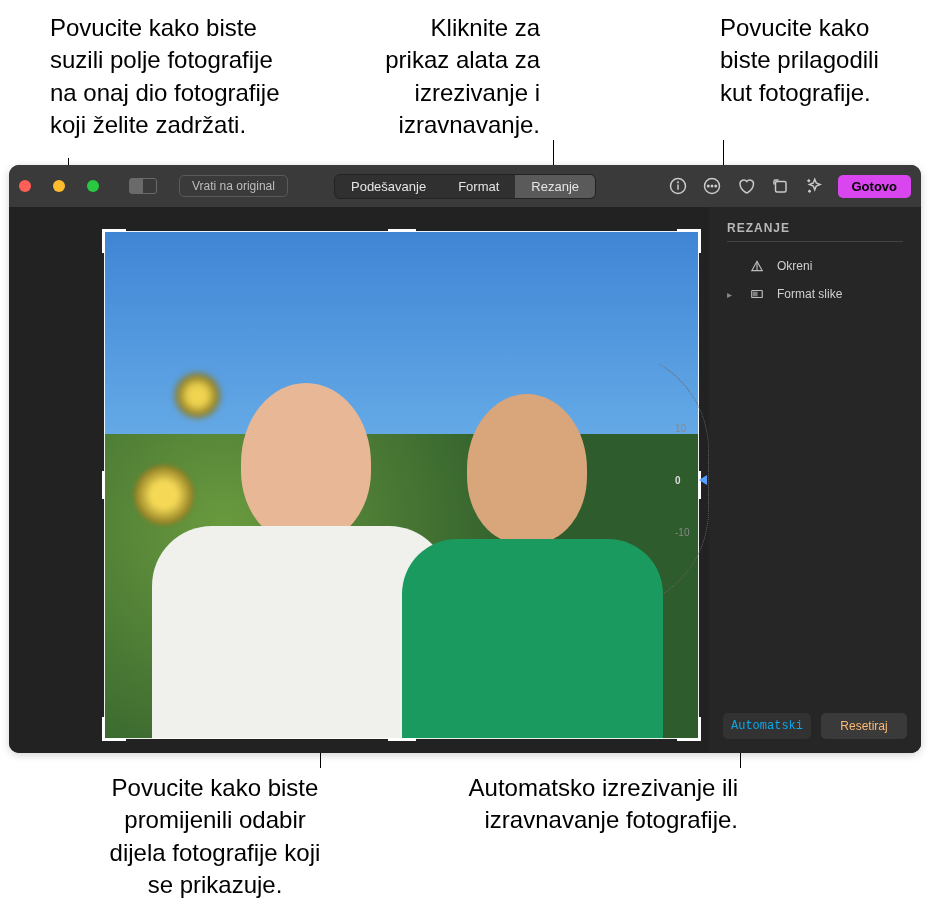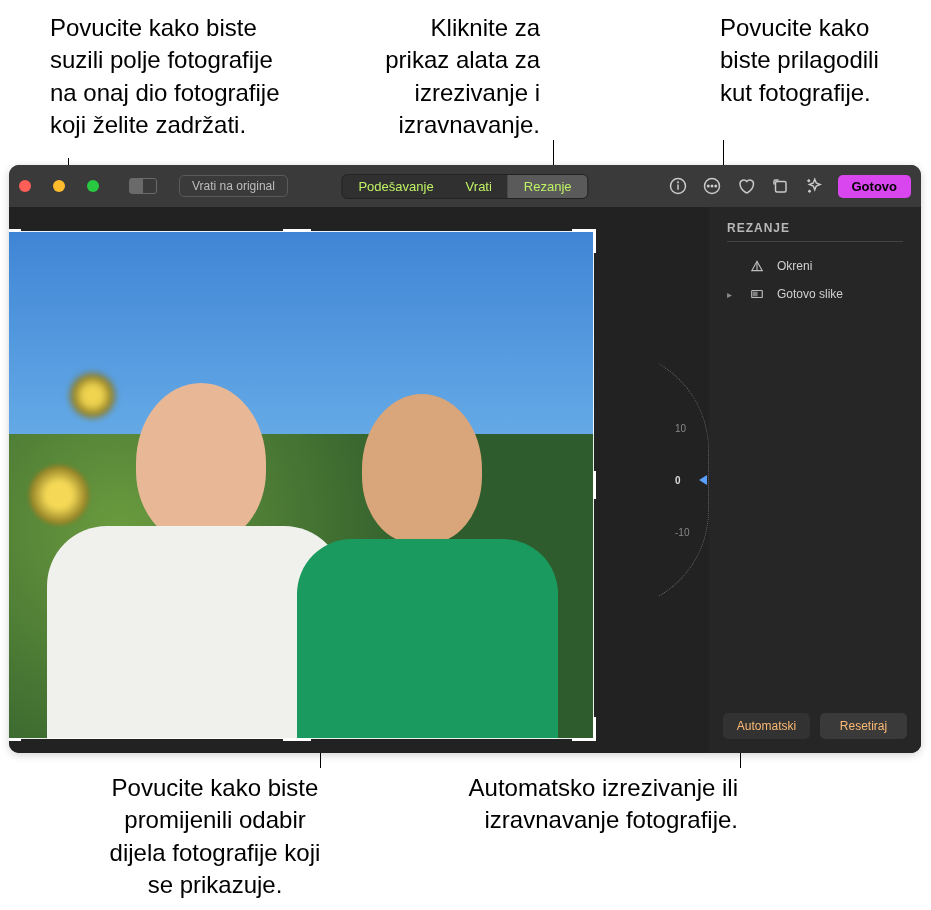--- a/index.html
+++ b/index.html
@@ -64,21 +64,21 @@
   .tab-group {
     position:absolute;
     left:50%; transform:translateX(-50%);
     display:flex;
     background:#303030;
     border-radius:6px;
     overflow:hidden;
     border:1px solid #232323;
   }
   .tab-btn {
-    color:#bef264; font-size:13px;
+    color:#e5e5e5; font-size:13px;
     padding: 4px 16px;
     background:transparent;
   }
   .tab-btn.active { background:#5a5a5a; }
   .right-tools {
     position:absolute; right:10px;
     display:flex; align-items:center; gap:14px;
   }
   .tool-ico { color:#c9c9c9; display:flex; align-items:center; justify-content:center; width:20px; height:20px; }
   .done-btn {
@@ -91,21 +91,21 @@
     position:absolute;
     top:42px; left:0; right:0; bottom:0;
     background:#222;
     display:flex;
   }
   .canvas-area {
     position:relative;
     flex: 0 0 700px;
     display:flex;
     align-items:center;
-    justify-content:flex-start;
+    justify-content:flex-end;
   }
   .photo-wrap {
     position:relative;
     width: 595px;
     height: 508px;
     left:-10px;
     top: 5px;
   }
   .photo {
     position:absolute; inset:0;
@@ -209,21 +209,21 @@
     display:flex; gap:10px; justify-content:center;
   }
   .act-btn {
     flex:1;
     background:#3a3a3a; color:#fdba74;
     font-size:12px;
     padding:6px 8px;
     border-radius:5px;
     text-align:center;
   }
-  .act-btn.dim { color:#fdba74; background:#323232;}
+  .act-btn.dim { color:#0ea5e9; background:#323232;font-family:Liberation Mono, monospace;}
 </style>
 </head>
 <body>
 
 <div class="callout" style="top:12px; left:50px; width:250px;">Povucite kako biste suzili polje fotografije na onaj dio fotografije koji želite zadržati.</div>
 <div class="callout" style="top:12px; left:380px; width:160px; text-align:right;">Kliknite za prikaz alata za izrezivanje i izravnavanje.</div>
 <div class="callout" style="top:12px; left:720px; width:180px;">Povucite kako biste prilagodili kut fotografije.</div>
 <div class="callout" style="top:772px; left:100px; width:230px; text-align:center;">Povucite kako biste promijenili odabir dijela fotografije koji se prikazuje.</div>
 <div class="callout" style="top:772px; left:458px; width:280px; text-align:right;">Automatsko izrezivanje ili izravnavanje fotografije.</div>
 
@@ -239,21 +239,21 @@
     <div class="traffic tl-min"></div>
     <div class="traffic tl-max"></div>
     <div class="seg-small">
         <div></div>
         <div></div>
       </div>
     <div class="revert-btn">Vrati na original</div>
 
     <div class="tab-group">
       <div class="tab-btn">Podešavanje</div>
-      <div class="tab-btn">Vrati</div>
+      <div class="tab-btn">Format</div>
       <div class="tab-btn active">Rezanje</div>
     </div>
 
     <div class="right-tools">
       <div class="tool-ico">
           <svg width="18" height="18" viewBox="0 0 24 24" fill="none" stroke="currentColor" stroke-width="2">
             <circle cx="12" cy="12" r="10"></circle>
             <line x1="12" y1="10" x2="12" y2="17"></line>
             <circle cx="12" cy="7" r="0.5" fill="currentColor"></circle>
           </svg>
@@ -338,21 +338,21 @@
         <span>Okreni</span>
       </div>
       <div class="panel-row">
         <span class="chev">▸</span>
         <span class="rico">
             <svg width="14" height="14" viewBox="0 0 24 24" fill="none" stroke="currentColor" stroke-width="2">
               <rect x="3" y="6" width="18" height="12" rx="1"></rect>
               <rect x="6" y="9" width="6" height="6" fill="currentColor" opacity="0.6"></rect>
             </svg>
           </span>
-        <span>Gotovo slike</span>
+        <span>Format slike</span>
       </div>
 
       <div class="bottom-actions">
         <div class="act-btn dim">Automatski</div>
         <div class="act-btn">Resetiraj</div>
       </div>
     </div>
   </div>
 </div>
 

